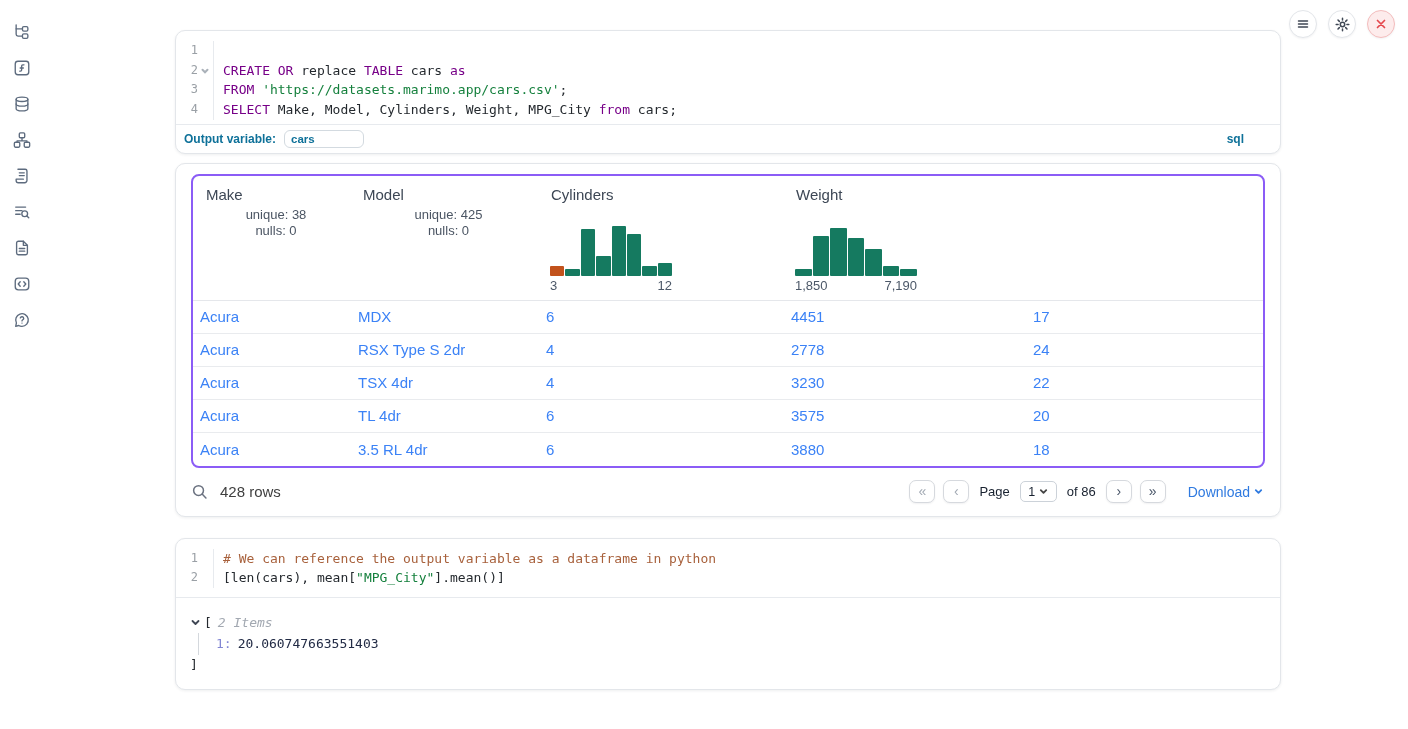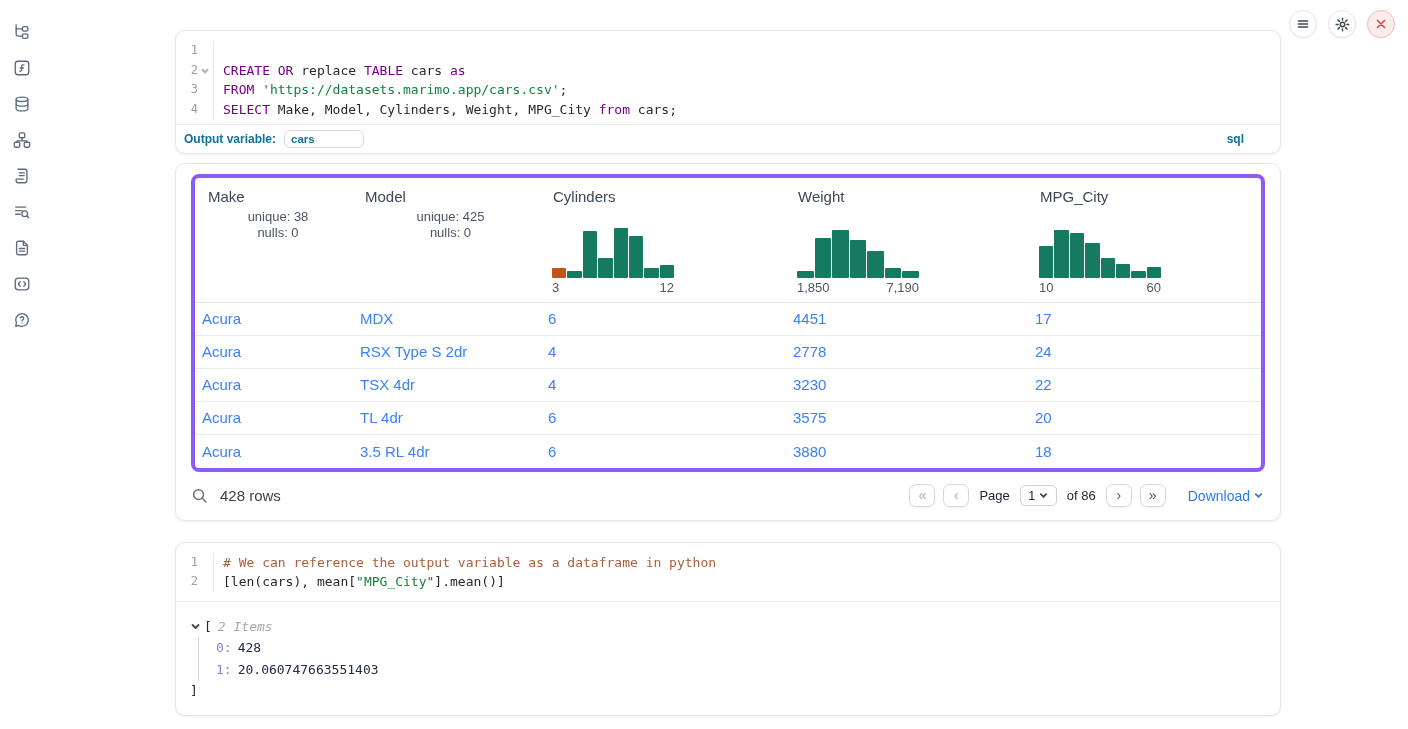--- a/index.html
+++ b/index.html
@@ -42,21 +42,21 @@
 
   .cell-footer { border-top:1px solid #e7eaee; height:29px; display:flex;
     align-items:center; padding:0 36px 0 8px; }
   .outvar-label { font-size:12px; font-weight:bold; color:#0e7199; }
   .outvar-input { margin-left:8px; width:80px; height:18px; border:1px solid #d3dae0;
     border-radius:6px; font-size:11.5px; font-weight:bold; color:#0e7199;
     padding:0 6px; font-family:"Liberation Sans",sans-serif; background:#fff; }
   .lang-badge { margin-left:auto; font-size:12px; font-weight:bold; color:#0e7199; cursor:pointer; }
 
   
-  .table-box { margin:10px 15px 0 15px; border:4px solid #8b5cf6; border-radius:8px; overflow:hidden; }
+  .table-box { margin:10px 15px 0 15px; border:2px solid #8b5cf6; border-radius:8px; overflow:hidden; }
   .tgrid { display:grid; grid-template-columns:157px 188px 245px 242px 1fr; }
   .thead { border-bottom:1px solid #e5e7eb; height:125px; }
   .th { position:relative; padding:10px 4px 0 13px; }
   .th-name { font-size:15px; color:#3d4755; }
   .th-stats { margin-top:4px; font-size:13px; color:#4b5563; line-height:16.5px;text-align:center; }
   .hist-wrap { position:absolute; left:12px; bottom:7px; width:122px; cursor:pointer; }
   .hist-bars { height:52px; display:flex; align-items:flex-end; gap:1px; }
   .hist-bar { flex:1; border-radius:1px; }
   .hist-axis { margin-top:2px; display:flex; justify-content:space-between;
     font-size:13px; color:#4c5868; }
@@ -284,39 +284,20 @@
                 <div class="hist-bar" style="height: 27px; background: rgb(21, 122, 96);"></div>
                 <div class="hist-bar" style="height: 10px; background: rgb(21, 122, 96);"></div>
                 <div class="hist-bar" style="height: 7px; background: rgb(21, 122, 96);"></div>
               </div>
               <div class="hist-axis">
                 <span>1,850</span>
                 <span>7,190</span>
               </div>
             </div>
           </div>
-          <div class="th">
-            <div class="th-name">MPG_City</div>
-            <div class="hist-wrap">
-              <div class="hist-bars">
-                <div class="hist-bar" style="height: 32px; background: rgb(21, 122, 96);"></div>
-                <div class="hist-bar" style="height: 48px; background: rgb(21, 122, 96);"></div>
-                <div class="hist-bar" style="height: 45px; background: rgb(21, 122, 96);"></div>
-                <div class="hist-bar" style="height: 35px; background: rgb(21, 122, 96);"></div>
-                <div class="hist-bar" style="height: 20px; background: rgb(21, 122, 96);"></div>
-                <div class="hist-bar" style="height: 14px; background: rgb(21, 122, 96);"></div>
-                <div class="hist-bar" style="height: 7px; background: rgb(21, 122, 96);"></div>
-                <div class="hist-bar" style="height: 11px; background: rgb(21, 122, 96);"></div>
-              </div>
-              <div class="hist-axis">
-                <span>10</span>
-                <span>60</span>
-              </div>
-            </div>
-          </div>
         </div>
       <div id="table-body">
           <div class="tgrid trow">
             <div class="td">Acura</div>
             <div class="td">MDX</div>
             <div class="td">6</div>
             <div class="td">4451</div>
             <div class="td">17</div>
           </div>
           <div class="tgrid trow">
@@ -403,19 +384,18 @@
       <div class="tree-head">
         <span class="tree-chevron">
           <svg viewBox="0 0 11 11">
               <path d="M2.5 4 5.5 7 8.5 4"></path>
             </svg>
         </span>
         <span class="bracket">[</span>
         <span class="items-label">2 Items</span>
       </div>
       <div class="tree-body" id="tree-body">
-          <div class="tree-entry"><span class="tree-key">0:</span><span class="tree-val">428</span></div>
           <div class="tree-entry"><span class="tree-key">1:</span><span class="tree-val">20.060747663551403</span></div>
         </div>
       <div class="tree-close">]</div>
     </div>
   </div>
 </div>
 
 </body></html>

